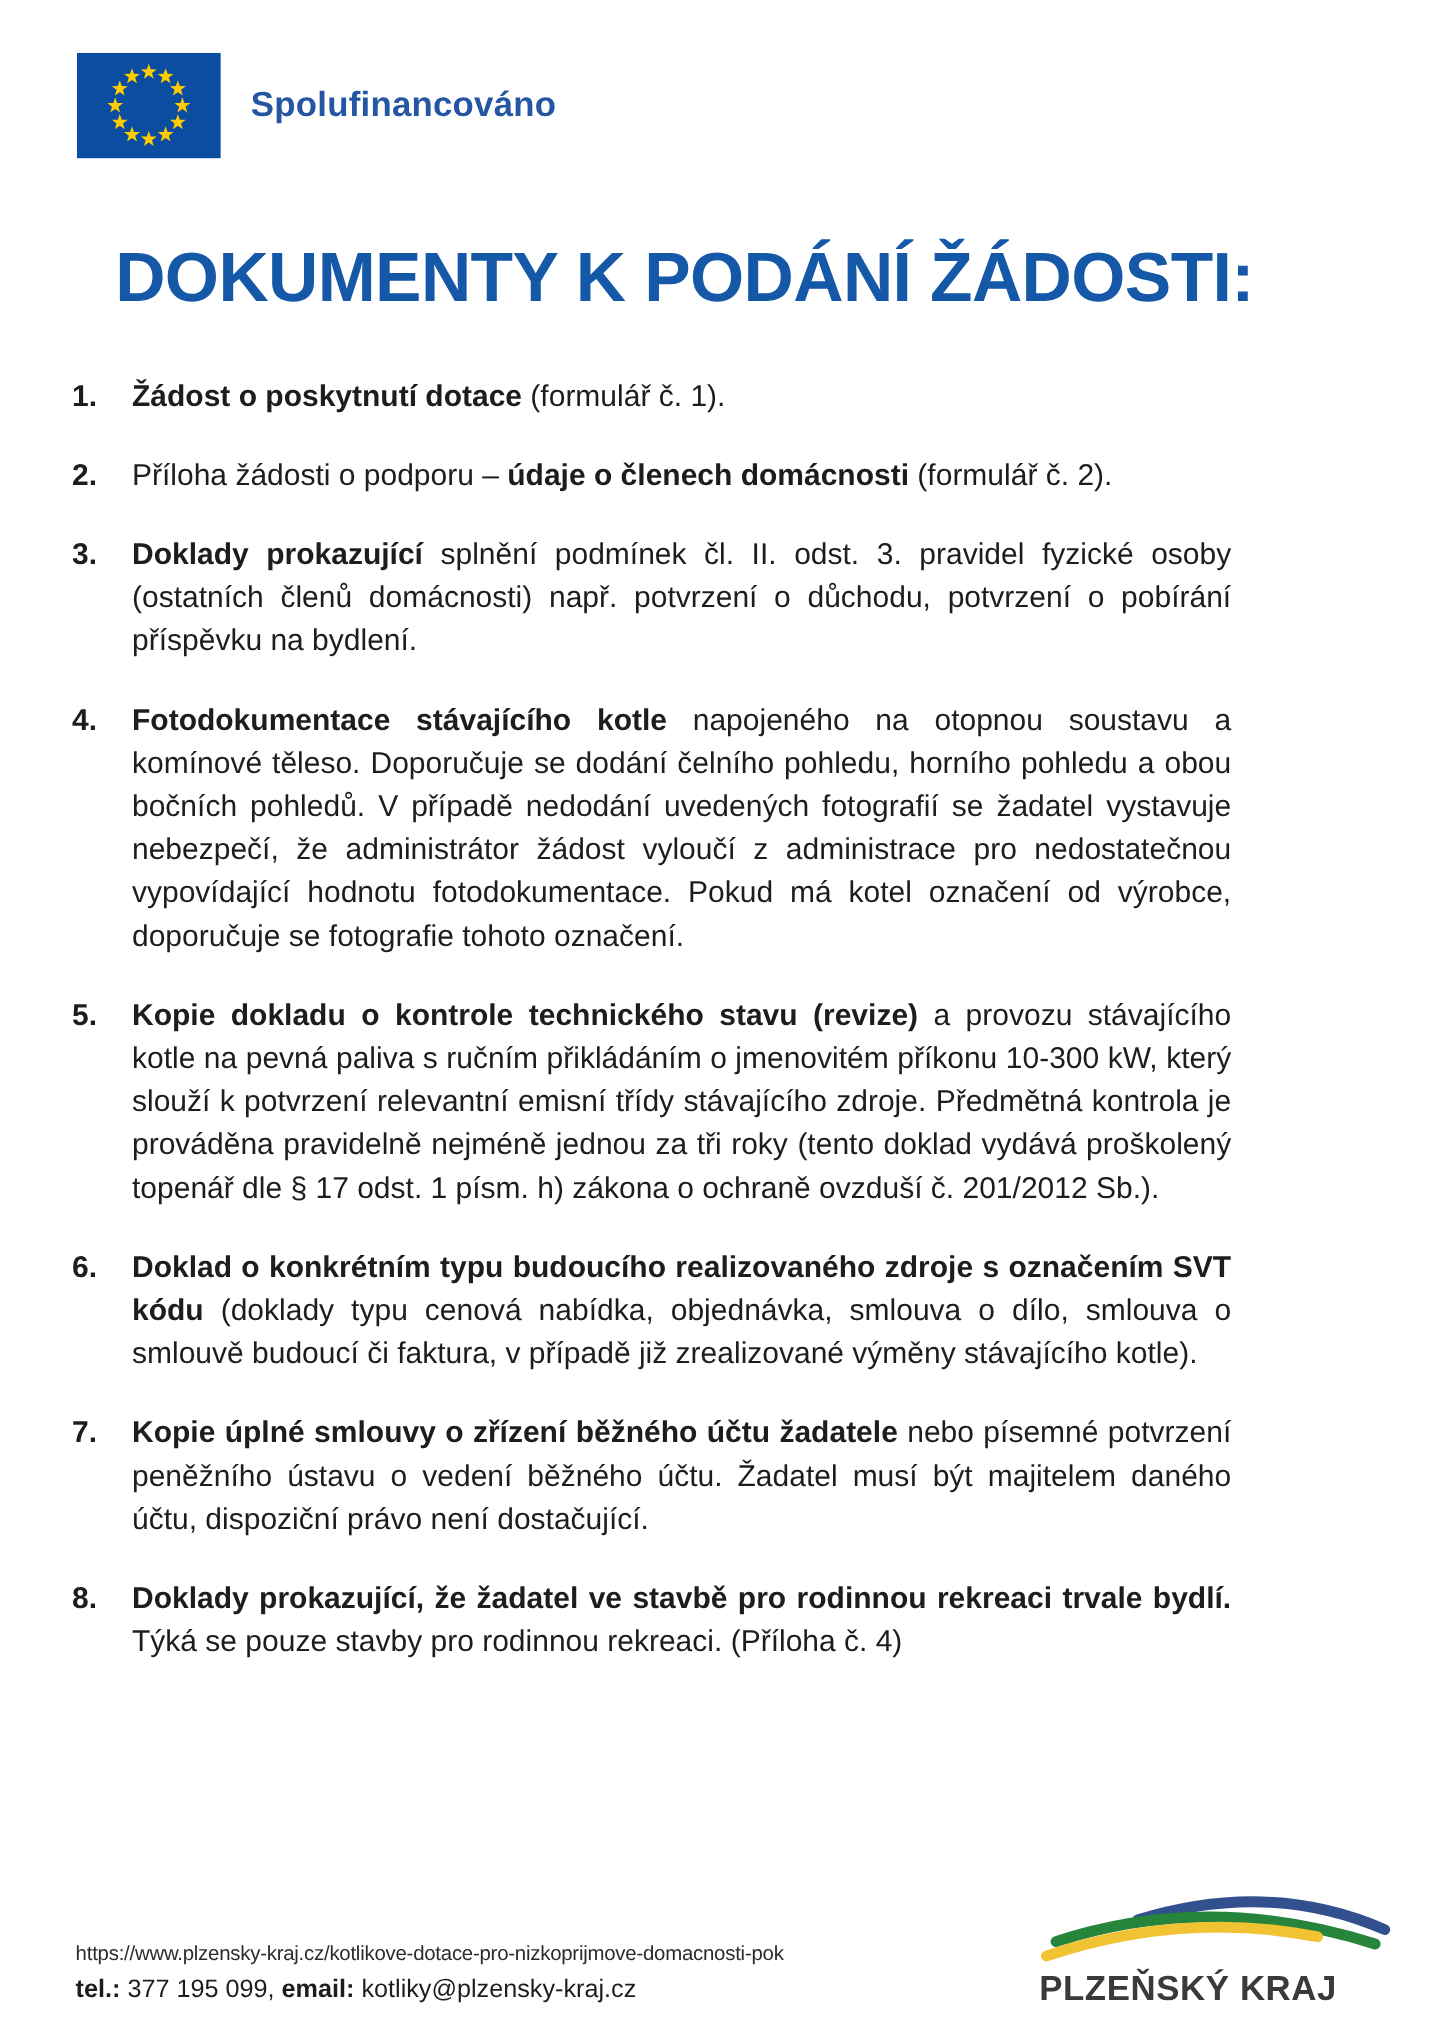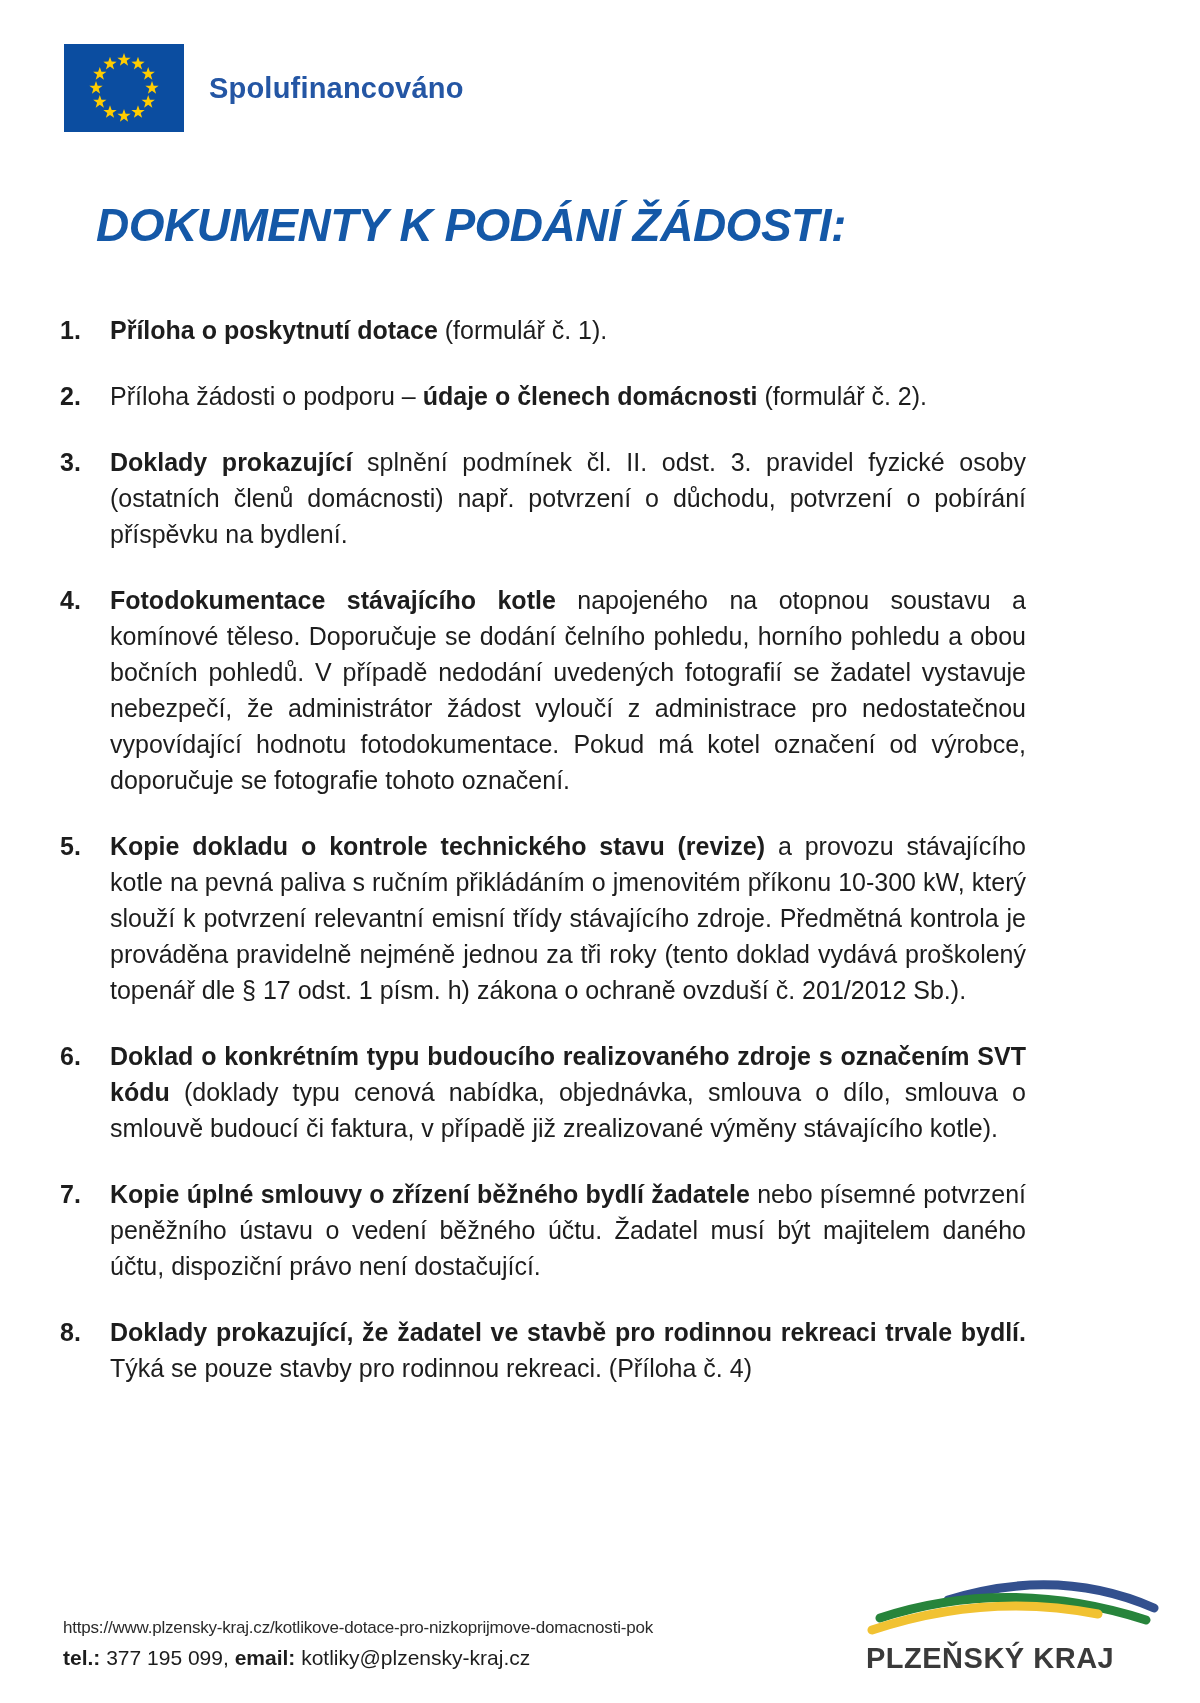--- a/index.html
+++ b/index.html
@@ -12,21 +12,21 @@
   }
   
   .eu-block{position:absolute;left:64px;top:44px;display:flex;align-items:center;gap:25px;}
   .eu-flag{display:block;}
   .eu-text{font-size:29px;font-weight:700;line-height:37px;letter-spacing:0.2px;}
   .ministry-block{position:absolute;left:751px;top:54px;width:392px;}
   .bars{display:flex;gap:5px;}
   .bar{height:12px;flex:1;}
   .ministry-label{margin-top:14px;text-align:right;font-size:23px;font-weight:500;color:#1a1a1a;letter-spacing:-0.2px;padding-right:4px;}
   
-  .title{position:absolute;left:96px;top:198px;font-size:46px;font-weight:700;letter-spacing:-0.5px;font-style:italic;}
+  .title{position:absolute;left:96px;top:198px;font-size:58px;font-weight:700;letter-spacing:-0.5px;}
   
   .doc-list{position:absolute;left:60px;top:312px;width:966px;}
   .doc-item{display:flex;margin-bottom:30px;}
   .doc-num{width:50px;flex-shrink:0;font-size:25px;font-weight:700;line-height:36px;color:#1d1d1d;}
   .doc-text{flex:1;font-size:25px;line-height:36px;color:#1d1d1d;text-align:justify;}
   .b{font-weight:700;}
   
   .footer-url{position:absolute;left:63px;top:1618px;font-size:17px;color:#2b2b2b;letter-spacing:-0.2px;text-align:right;}
   .footer-contact{position:absolute;left:63px;top:1646px;font-size:21px;color:#1d1d1d;}
   .region-logo{position:absolute;left:866px;top:1568px;width:296px;text-align:left;}
@@ -63,21 +63,21 @@
       <div>Spolufinancováno</div>
     </div>
   </div>
 
 
   <h1 class="title" style="margin: 0px; color: rgb(20, 88, 167);">DOKUMENTY K PODÁNÍ ŽÁDOSTI:</h1>
 
   <div class="doc-list">
       <div class="doc-item">
         <div class="doc-num">1.</div>
-        <div class="doc-text"><span class="b">Příloha o poskytnutí dotace</span><span> (formulář č. 1).</span></div>
+        <div class="doc-text"><span class="b">Žádost o poskytnutí dotace</span><span> (formulář č. 1).</span></div>
       </div>
       <div class="doc-item">
         <div class="doc-num">2.</div>
         <div class="doc-text"><span>Příloha žádosti o podporu – </span><span class="b">údaje o členech domácnosti</span><span> (formulář č. 2).</span></div>
       </div>
       <div class="doc-item">
         <div class="doc-num">3.</div>
         <div class="doc-text"><span class="b">Doklady prokazující</span><span> splnění podmínek čl. II. odst. 3. pravidel fyzické osoby (ostatních členů domácnosti) např. potvrzení o důchodu, potvrzení o pobírání příspěvku na bydlení.</span></div>
       </div>
       <div class="doc-item">
@@ -87,21 +87,21 @@
       <div class="doc-item">
         <div class="doc-num">5.</div>
         <div class="doc-text"><span class="b">Kopie dokladu o kontrole technického stavu (revize)</span><span> a provozu stávajícího kotle na pevná paliva s ručním přikládáním o jmenovitém příkonu 10-300 kW, který slouží k potvrzení relevantní emisní třídy stávajícího zdroje. Předmětná kontrola je prováděna pravidelně nejméně jednou za tři roky (tento doklad vydává proškolený topenář dle § 17 odst. 1 písm. h) zákona o ochraně ovzduší č. 201/2012 Sb.).</span></div>
       </div>
       <div class="doc-item">
         <div class="doc-num">6.</div>
         <div class="doc-text"><span class="b">Doklad o konkrétním typu budoucího realizovaného zdroje s označením SVT kódu</span><span> (doklady typu cenová nabídka, objednávka, smlouva o dílo, smlouva o smlouvě budoucí či faktura, v případě již zrealizované výměny stávajícího kotle).</span></div>
       </div>
       <div class="doc-item">
         <div class="doc-num">7.</div>
-        <div class="doc-text"><span class="b">Kopie úplné smlouvy o zřízení běžného bydlí žadatele</span><span> nebo písemné potvrzení peněžního ústavu o vedení běžného účtu. Žadatel musí být majitelem daného účtu, dispoziční právo není dostačující.</span></div>
+        <div class="doc-text"><span class="b">Kopie úplné smlouvy o zřízení běžného účtu žadatele</span><span> nebo písemné potvrzení peněžního ústavu o vedení běžného účtu. Žadatel musí být majitelem daného účtu, dispoziční právo není dostačující.</span></div>
       </div>
       <div class="doc-item">
         <div class="doc-num">8.</div>
         <div class="doc-text"><span class="b">Doklady prokazující, že žadatel ve stavbě pro rodinnou rekreaci trvale bydlí.</span><span> Týká se pouze stavby pro rodinnou rekreaci. (Příloha č. 4)</span></div>
       </div>
     </div>
 
   <div class="footer-url">https://www.plzensky-kraj.cz/kotlikove-dotace-pro-nizkoprijmove-domacnosti-pok</div>
   <div class="footer-contact"><span class="b">tel.:</span><span> 377 195 099, </span><span class="b">email:</span><span> kotliky@plzensky-kraj.cz</span></div>
 

